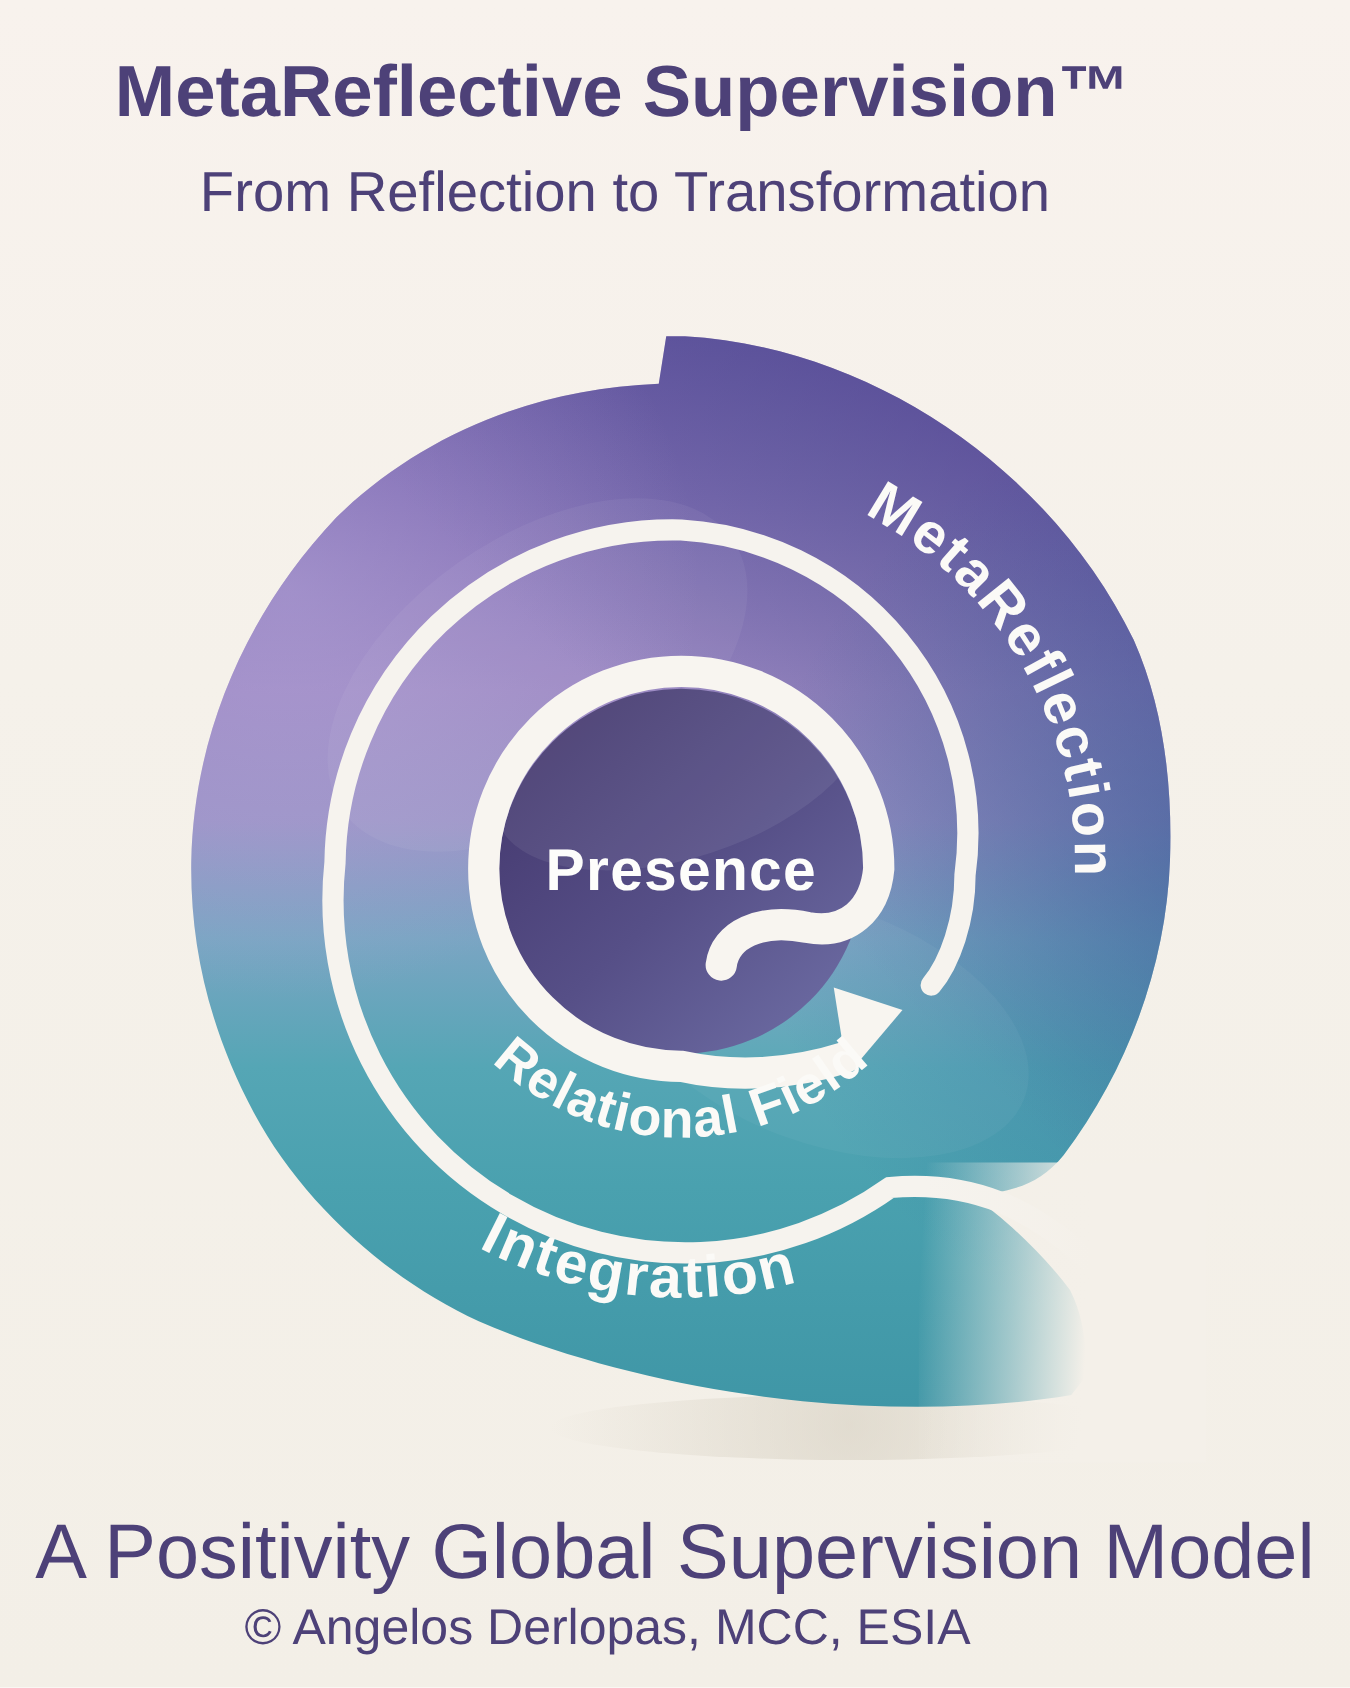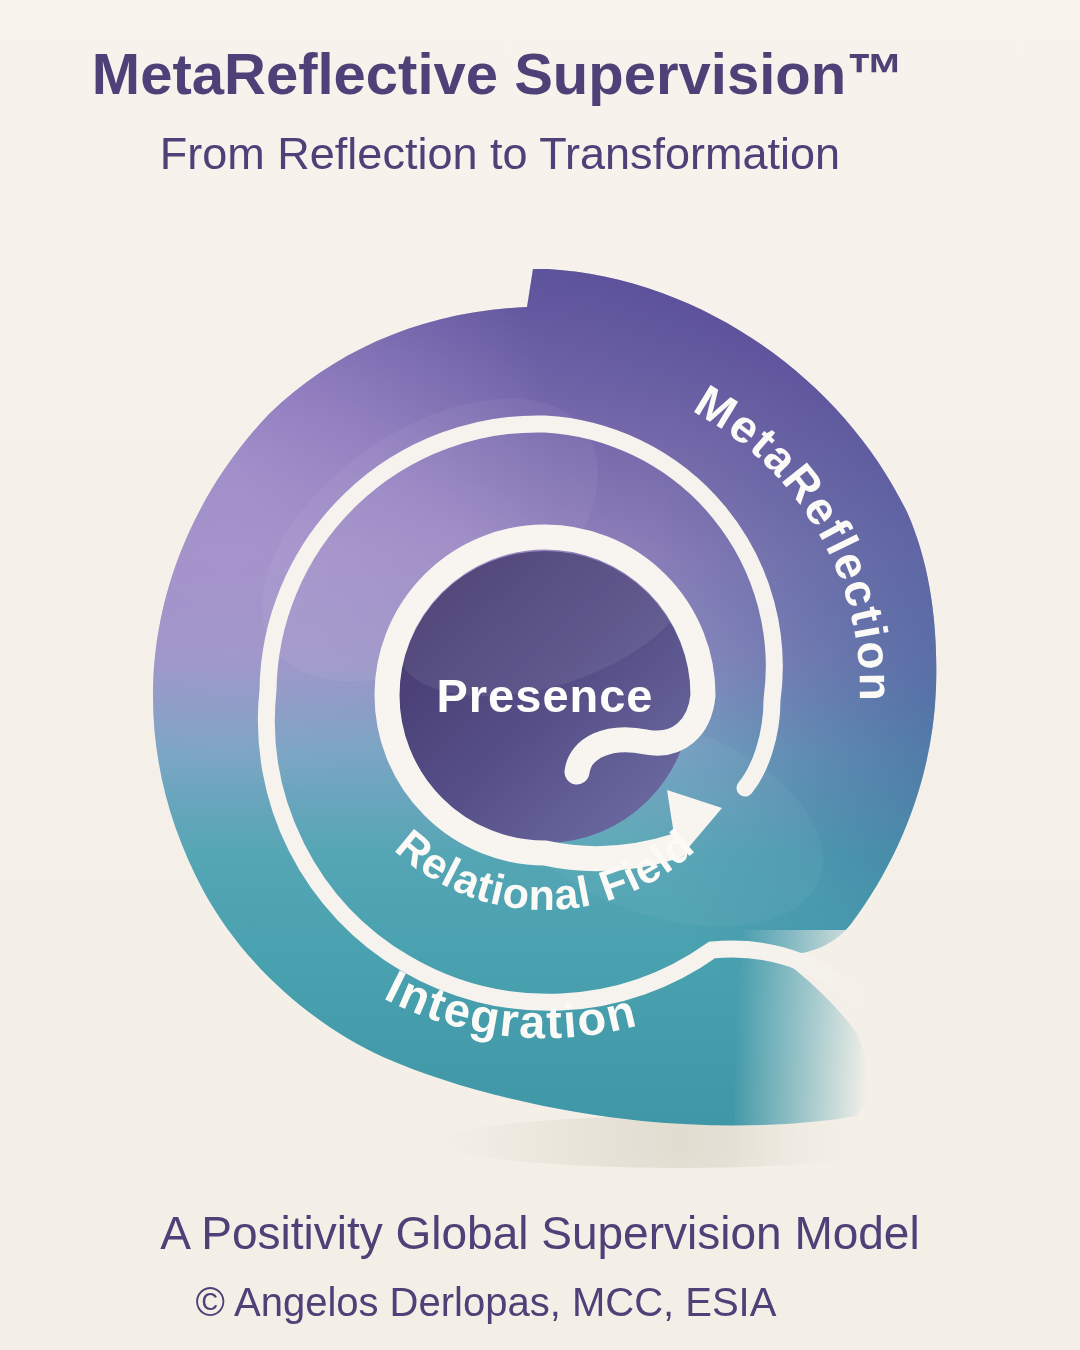--- a/index.html
+++ b/index.html
@@ -12,21 +12,21 @@
     position:absolute;top:40px;left:0;width:996px;text-align:center;
     font-size:58px;font-weight:700;color:#4d4178;letter-spacing:0px;margin:0;
   }
   .page-subtitle{
     position:absolute;top:128px;left:-40px;width:1080px;text-align:center;
     font-size:45px;font-weight:400;color:#4d4178;margin:0;
   }
   .diagram-wrap{position:absolute;top:0;left:0;width:1080px;height:1350px;}
   .footer-model{
     position:absolute;top:1206px;left:0;width:1080px;text-align:center;
-    font-size:46px;font-weight:400;color:#4d4178;margin:0;
+    font-size:62px;font-weight:400;color:#4d4178;margin:0;
   }
   .footer-copyright{
     position:absolute;top:1280px;left:0;width:972px;text-align:center;
     font-size:40px;font-weight:400;color:#4d4178;margin:0;
   }
   svg text{font-family:"Liberation Sans", sans-serif;}
 </style>
 </head>
 <body>
 

